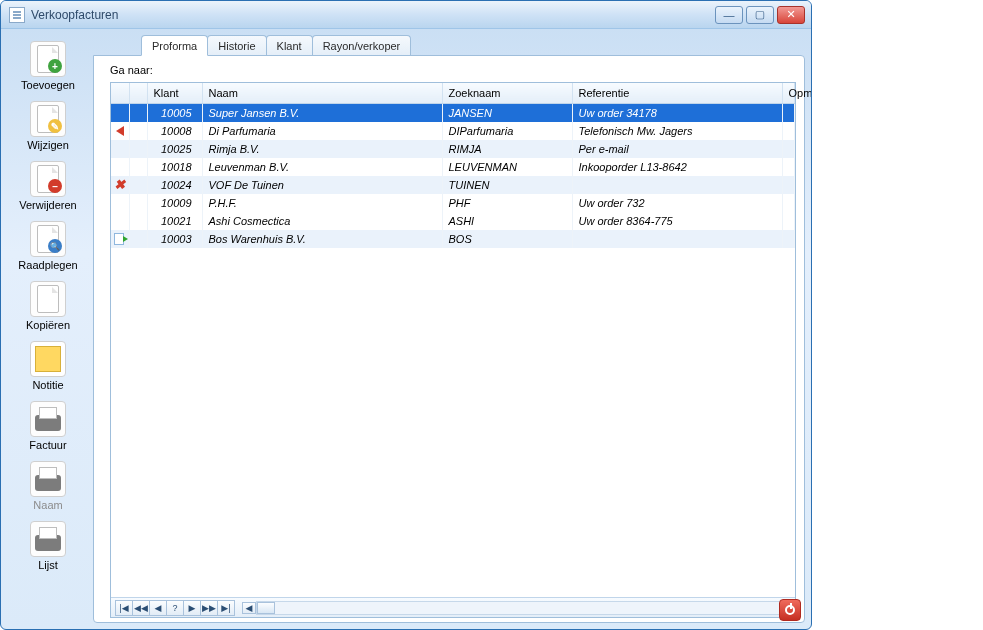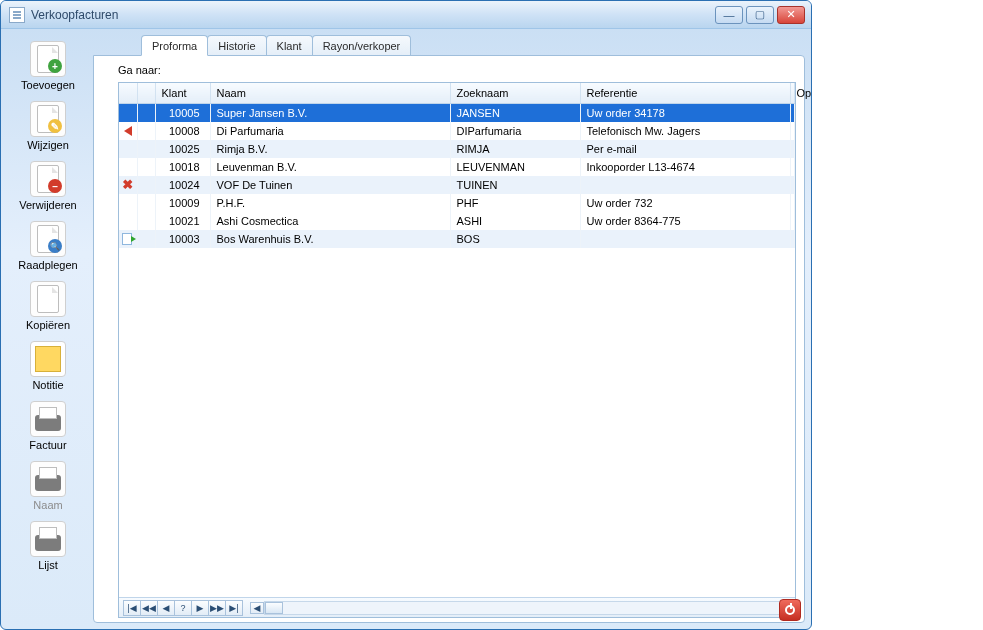--- a/index.html
+++ b/index.html
@@ -111,21 +111,21 @@
   .tab.active {
     background:#fff; font-weight:normal;
     border-bottom:1px solid #fff;
     z-index:2;
   }
   .panel {
     flex:1; background:#fff;
     border:1px solid #9fbedb;
     border-radius:0 4px 4px 4px;
     margin-top:-1px;
-    padding:8px 8px 4px 24px;
+    padding:8px 8px 4px 16px;
     display:flex; flex-direction:column;
     position:relative;
   }
   .ga-label { margin-bottom:6px; color:#000; }
   .grid-wrap {
     flex:1; border:1px solid #9fbedb;
     display:flex; flex-direction:column;
     min-height:0;
   }
   table.grid {
@@ -166,21 +166,21 @@
   }
   .ri-note {
     background:#ffd861; border:1px solid #d7b03a; width:12px; height:12px;
   }
   .ri-arrow-red::before {
     content:""; display:block; width:0; height:0; margin:2px auto 0;
     border-right:8px solid #d23c2b; border-top:5px solid transparent; border-bottom:5px solid transparent;
   }
   .ri-x { color:#d23c2b; font-weight:bold; font-size:13px; line-height:14px; }
 
-  .grid-body { flex:1; overflow:auto; }
+  .grid-body { flex:1; overflow:auto;font-style:italic; }
   .nav-bar {
     height:20px; border-top:1px solid #c0d5ea;
     display:flex; align-items:center; padding:0 4px;
     background:linear-gradient(to bottom,#f7fbff,#e4eef8);
     gap:0;
   }
   .nav-btn {
     width:18px; height:16px; border:1px solid #a9c2dc; margin-right:-1px;
     background:linear-gradient(to bottom,#fbfdff,#e2ecf6);
     display:flex; align-items:center; justify-content:center;
@@ -336,21 +336,21 @@
                     <td class="col-zoek">RIMJA</td>
                     <td class="col-ref">Per e-mail</td>
                     <td class="col-opm"></td>
                   </tr>
                   <tr class="odd">
                     <td class="col-ic"></td>
                     <td class="col-ic2"></td>
                     <td class="col-klant">10018</td>
                     <td class="col-naam">Leuvenman B.V.</td>
                     <td class="col-zoek">LEUVENMAN</td>
-                    <td class="col-ref">Inkooporder L13-4674</td>
+                    <td class="col-ref">Inkooporder L13-8642</td>
                     <td class="col-opm"></td>
                   </tr>
                   <tr class="even">
                     <td class="col-ic"><span class="row-icon ri-x">✖</span></td>
                     <td class="col-ic2"></td>
                     <td class="col-klant">10024</td>
                     <td class="col-naam">VOF De Tuinen</td>
                     <td class="col-zoek">TUINEN</td>
                     <td class="col-ref"></td>
                     <td class="col-opm"></td>

